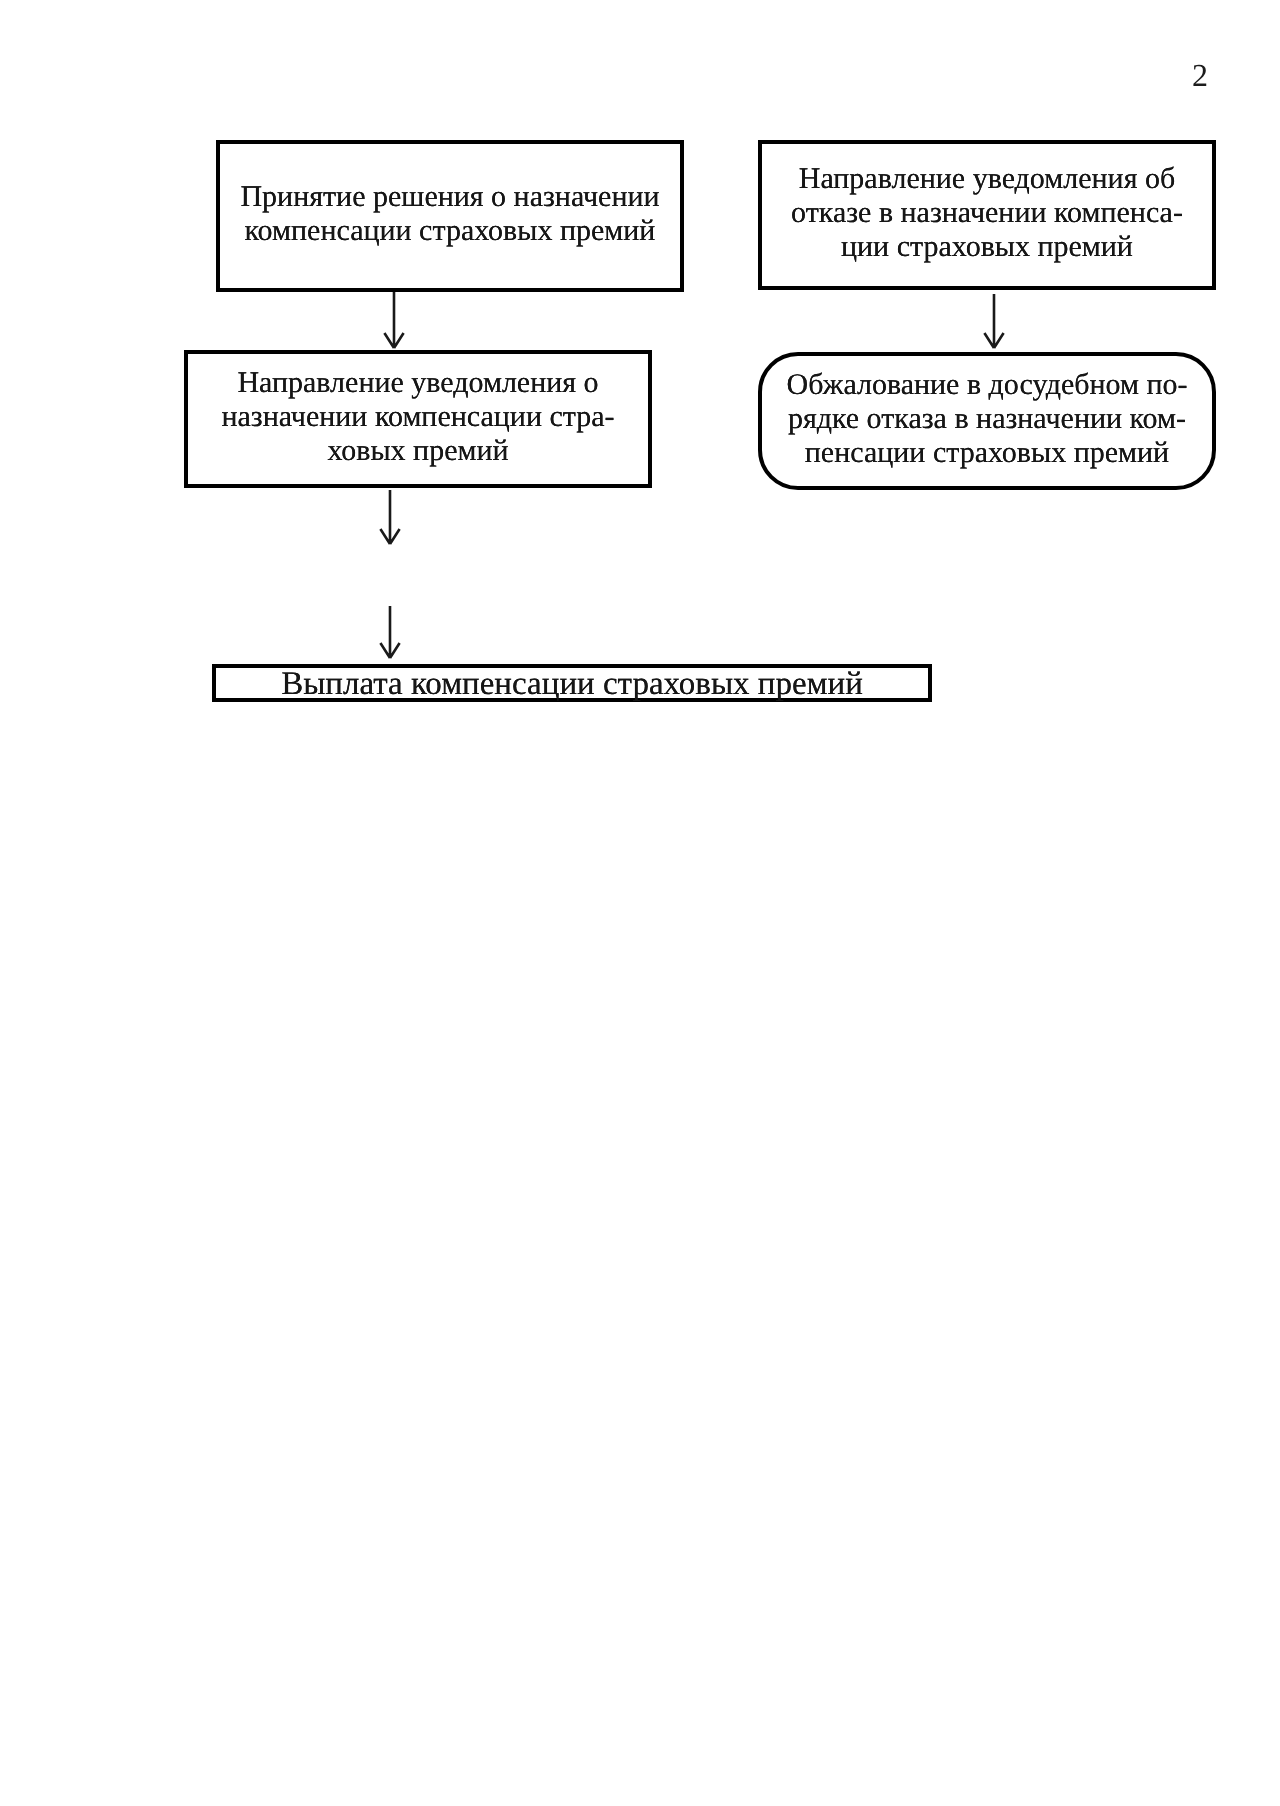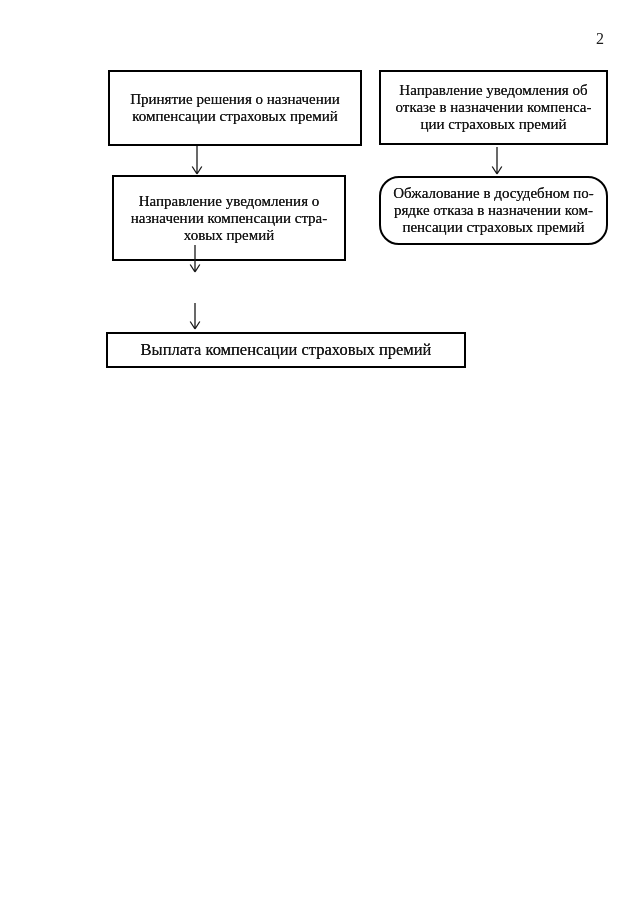--- a/index.html
+++ b/index.html
@@ -40,26 +40,26 @@
     text-align: center;
     font-size: 15px;
     line-height: 17px;
     color: #161616;
     text-shadow: 0 0 0.3px currentColor;
   }
   .wide .box-text {
     font-size: 16.5px;
     line-height: 18px;
   }
-  .box-a { left: 108px; top: 70px;  width: 254px; height: 76px; }
+  .box-a { left: 108px; top: 70px;  width: 234px; height: 76px; }
   .box-b { left: 379px; top: 70px;  width: 229px; height: 75px; }
-  .box-c { left: 112px; top: 175px; width: 234px; height: 86px; }
+  .box-c { left: 92px; top: 175px; width: 234px; height: 69px; }
   .box-d { left: 379px; top: 176px; width: 229px; height: 69px; border-radius: 20px; }
   .box-e { left: 107px; top: 275px; width: 358px; height: 28px; }
-  .box-f { left: 106px; top: 332px; width: 360px; height: 36px; }
+  .box-f { left: 106px; top: 332px; width: 360px; height: 19px; }
   .arrow {
     position: absolute;
     width: 14px;
   }
   .arrow svg { display: block; }
   .arrow-1 { left: 190px; top: 146px; }
   .arrow-2 { left: 490px; top: 147px; }
   .arrow-3 { left: 188px; top: 245px; }
   .arrow-4 { left: 188px; top: 303px; }
 </style>

